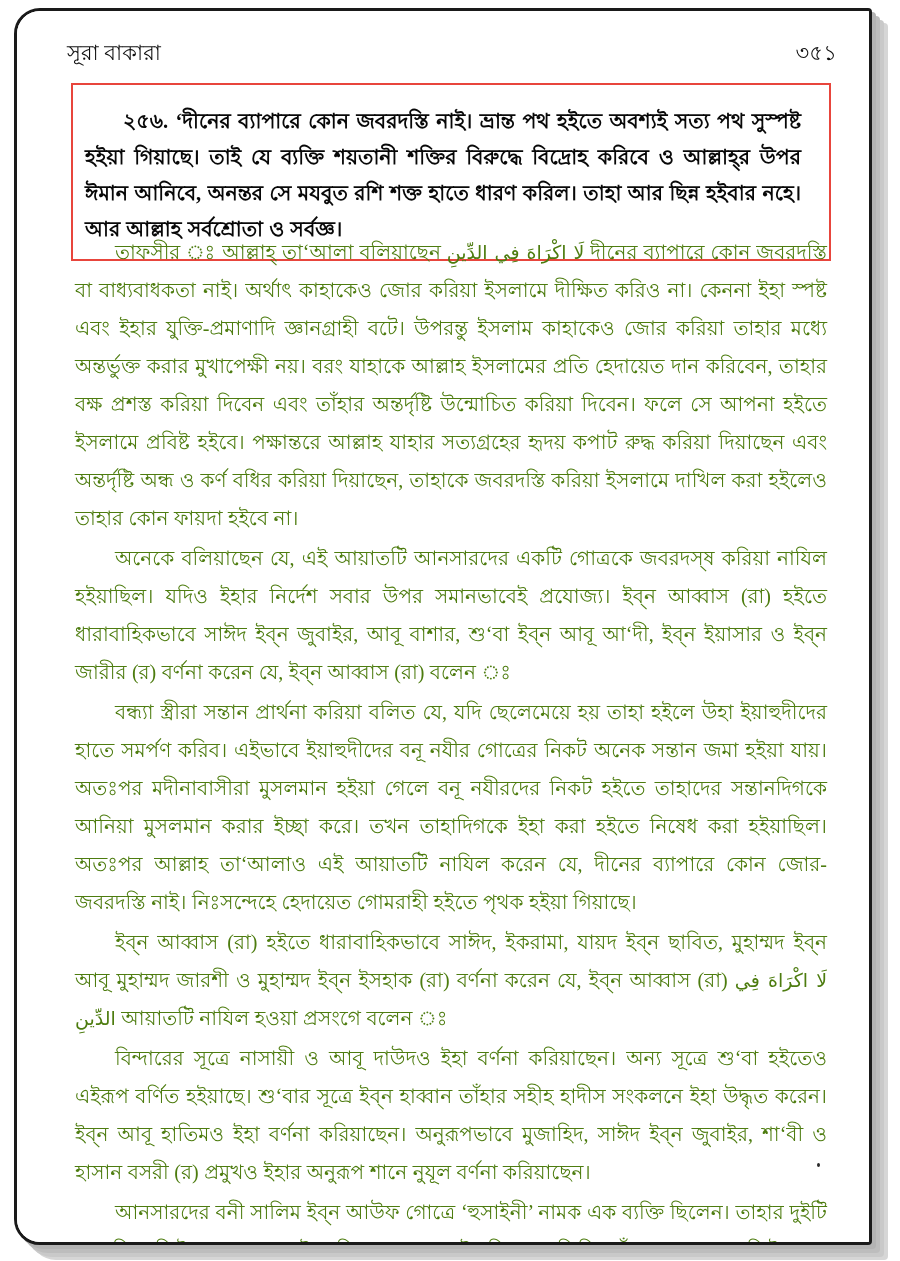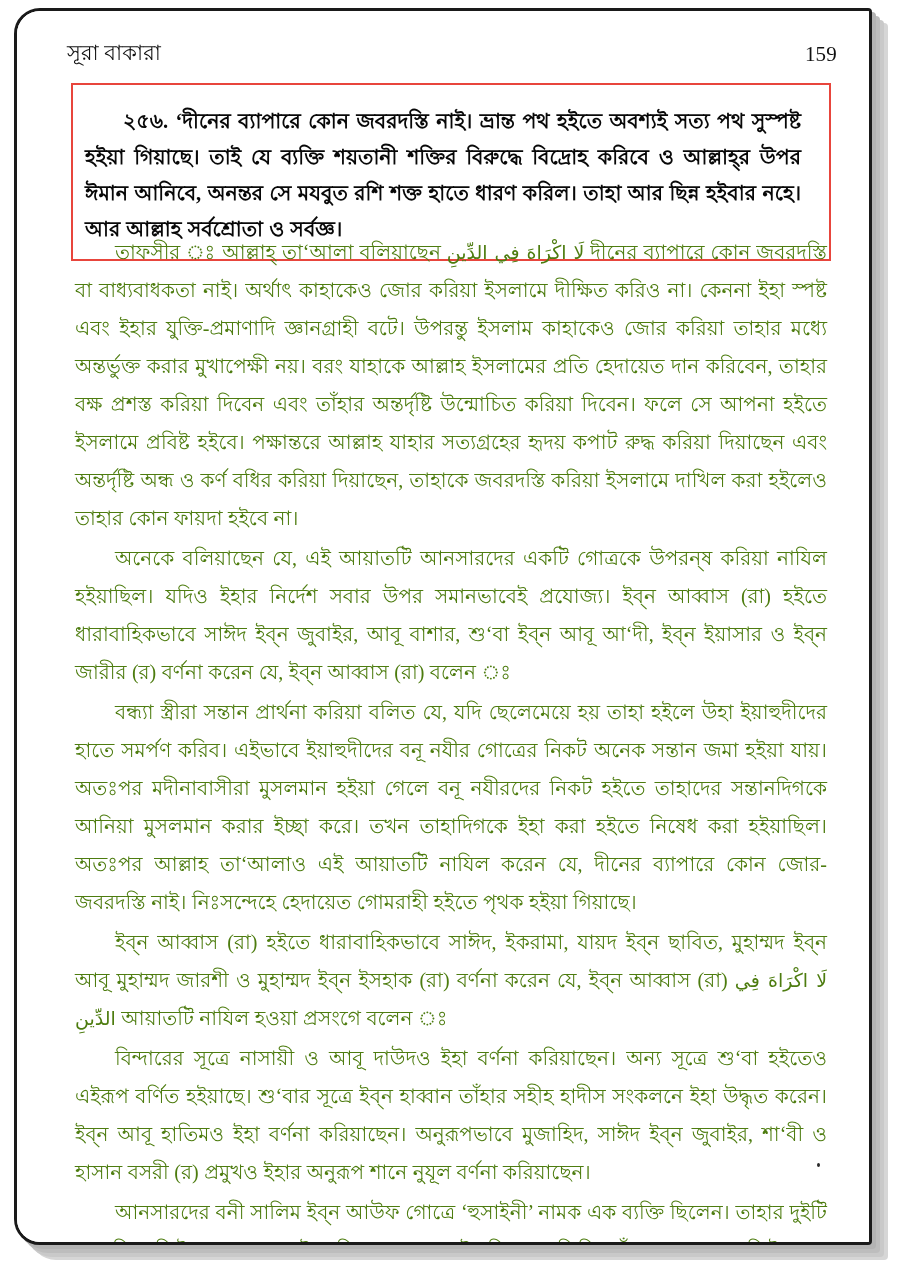--- a/index.html
+++ b/index.html
@@ -56,21 +56,21 @@
   }
 
   
   .header {
     position: absolute;
     left: 50px;
     top: 26px;
     width: 770px;
     display: flex;
     justify-content: space-between;
-    align-items: center;
+    align-items: flex-end;
   }
   .header-title, .header-page {
     font-size: 21px;
     color: #101010;
     letter-spacing: 0.2px;
     white-space: nowrap;
   }
 
   
   .verse-box {
@@ -123,30 +123,30 @@
 
 <div class="scan-wrap">
 
   <div class="speck" style="left:866px; top:22px; width:4px; height:4px;"></div>
 
   <div class="page-frame">
     <div class="page-inner">
 
       <div class="header">
         <span class="header-title">সূরা বাকারা</span>
-        <span class="header-page">159</span>
+        <span class="header-page">৩৫১</span>
       </div>
 
       <div class="verse-box" style="border-color: rgb(232, 69, 60);">
         <div class="verse-text">২৫৬. ‘দীনের ব্যাপারে কোন জবরদস্তি নাই। ভ্রান্ত পথ হইতে অবশ্যই সত্য পথ সুস্পষ্ট হইয়া গিয়াছে। তাই যে ব্যক্তি শয়তানী শক্তির বিরুদ্ধে বিদ্রোহ করিবে ও আল্লাহ্‌র উপর ঈমান আনিবে, অনন্তর সে মযবুত রশি শক্ত হাতে ধারণ করিল। তাহা আর ছিন্ন হইবার নহে। আর আল্লাহ সর্বশ্রোতা ও সর্বজ্ঞ।</div>
       </div>
 
       <div class="body-col">
         <p class="para"><span>তাফসীর ঃ আল্লাহ্‌ তা‘আলা বলিয়াছেন </span><span class="ar">لَا اكْرَاهَ فِي الدِّينِ</span><span> দীনের ব্যাপারে কোন জবরদস্তি বা বাধ্যবাধকতা নাই। অর্থাৎ কাহাকেও জোর করিয়া ইসলামে দীক্ষিত করিও না। কেননা ইহা স্পষ্ট এবং ইহার যুক্তি-প্রমাণাদি জ্ঞানগ্রাহী বটে। উপরন্তু ইসলাম কাহাকেও জোর করিয়া তাহার মধ্যে অন্তর্ভুক্ত করার মুখাপেক্ষী নয়। বরং যাহাকে আল্লাহ ইসলামের প্রতি হেদায়েত দান করিবেন, তাহার বক্ষ প্রশস্ত করিয়া দিবেন এবং তাঁহার অন্তর্দৃষ্টি উন্মোচিত করিয়া দিবেন। ফলে সে আপনা হইতে ইসলামে প্রবিষ্ট হইবে। পক্ষান্তরে আল্লাহ যাহার সত্যগ্রহের হৃদয় কপাট রুদ্ধ করিয়া দিয়াছেন এবং অন্তর্দৃষ্টি অন্ধ ও কর্ণ বধির করিয়া দিয়াছেন, তাহাকে জবরদস্তি করিয়া ইসলামে দাখিল করা হইলেও তাহার কোন ফায়দা হইবে না।</span></p>
-        <p class="para"><span>অনেকে বলিয়াছেন যে, এই আয়াতটি আনসারদের একটি গোত্রকে উপরন্ষ করিয়া নাযিল হইয়াছিল। যদিও ইহার নির্দেশ সবার উপর সমানভাবেই প্রযোজ্য। ইব্‌ন আব্বাস (রা) হইতে ধারাবাহিকভাবে সাঈদ ইব্‌ন জুবাইর, আবূ বাশার, শু‘বা ইব্‌ন আবূ আ‘দী, ইব্‌ন ইয়াসার ও ইব্‌ন জারীর (র) বর্ণনা করেন যে, ইব্‌ন আব্বাস (রা) বলেন ঃ</span></p>
+        <p class="para"><span>অনেকে বলিয়াছেন যে, এই আয়াতটি আনসারদের একটি গোত্রকে জবরদস্ষ করিয়া নাযিল হইয়াছিল। যদিও ইহার নির্দেশ সবার উপর সমানভাবেই প্রযোজ্য। ইব্‌ন আব্বাস (রা) হইতে ধারাবাহিকভাবে সাঈদ ইব্‌ন জুবাইর, আবূ বাশার, শু‘বা ইব্‌ন আবূ আ‘দী, ইব্‌ন ইয়াসার ও ইব্‌ন জারীর (র) বর্ণনা করেন যে, ইব্‌ন আব্বাস (রা) বলেন ঃ</span></p>
         <p class="para"><span>বন্ধ্যা স্ত্রীরা সন্তান প্রার্থনা করিয়া বলিত যে, যদি ছেলেমেয়ে হয় তাহা হইলে উহা ইয়াহুদীদের হাতে সমর্পণ করিব। এইভাবে ইয়াহুদীদের বনূ নযীর গোত্রের নিকট অনেক সন্তান জমা হইয়া যায়। অতঃপর মদীনাবাসীরা মুসলমান হইয়া গেলে বনূ নযীরদের নিকট হইতে তাহাদের সন্তানদিগকে আনিয়া মুসলমান করার ইচ্ছা করে। তখন তাহাদিগকে ইহা করা হইতে নিষেধ করা হইয়াছিল। অতঃপর আল্লাহ তা‘আলাও এই আয়াতটি নাযিল করেন যে, দীনের ব্যাপারে কোন জোর-জবরদস্তি নাই। নিঃসন্দেহে হেদায়েত গোমরাহী হইতে পৃথক হইয়া গিয়াছে।</span></p>
         <p class="para"><span>ইব্‌ন আব্বাস (রা) হইতে ধারাবাহিকভাবে সাঈদ, ইকরামা, যায়দ ইব্‌ন ছাবিত, মুহাম্মদ ইব্‌ন আবূ মুহাম্মদ জারশী ও মুহাম্মদ ইব্‌ন ইসহাক (রা) বর্ণনা করেন যে, ইব্‌ন আব্বাস (রা) </span><span class="ar">لَا اكْرَاهَ فِي الدِّينِ</span><span> আয়াতটি নাযিল হওয়া প্রসংগে বলেন ঃ</span></p>
         <p class="para"><span>বিন্দারের সূত্রে নাসায়ী ও আবূ দাউদও ইহা বর্ণনা করিয়াছেন। অন্য সূত্রে শু‘বা হইতেও এইরূপ বর্ণিত হইয়াছে। শু‘বার সূত্রে ইব্‌ন হাব্বান তাঁহার সহীহ হাদীস সংকলনে ইহা উদ্ধৃত করেন। ইব্‌ন আবূ হাতিমও ইহা বর্ণনা করিয়াছেন। অনুরূপভাবে মুজাহিদ, সাঈদ ইব্‌ন জুবাইর, শা‘বী ও হাসান বসরী (র) প্রমুখও ইহার অনুরূপ শানে নুযূল বর্ণনা করিয়াছেন।</span></p>
         <p class="para"><span>আনসারদের বনী সালিম ইব্‌ন আউফ গোত্রে ‘হুসাইনী’ নামক এক ব্যক্তি ছিলেন। তাহার দুইটি পুত্র ছিল খ্রিষ্টান। অবশ্য সেই ব্যক্তি মুসলমান হইয়াছিলেন। তিনি তাঁহার পুত্রদ্বয়কে খ্রিষ্টানদের নিকট হইতে জোরপূর্বক আনিয়া ইসলামে দীক্ষিত করার জন্য হযুর (সা)-এর নিকট অনুমতি প্রার্থনা করেন। অতঃপর আল্লাহ তা‘আলা আলোচ্য আয়াতটি নাযিল করেন। ইব্‌ন জারীর এবং সুদ্দীও এইরূপ বর্ণনা করিয়াছেন।</span></p>
       </div>
 
       <div class="speck" style="left:800px; top:1152px; width:3px; height:4px;"></div>
 
     </div>
   </div>

